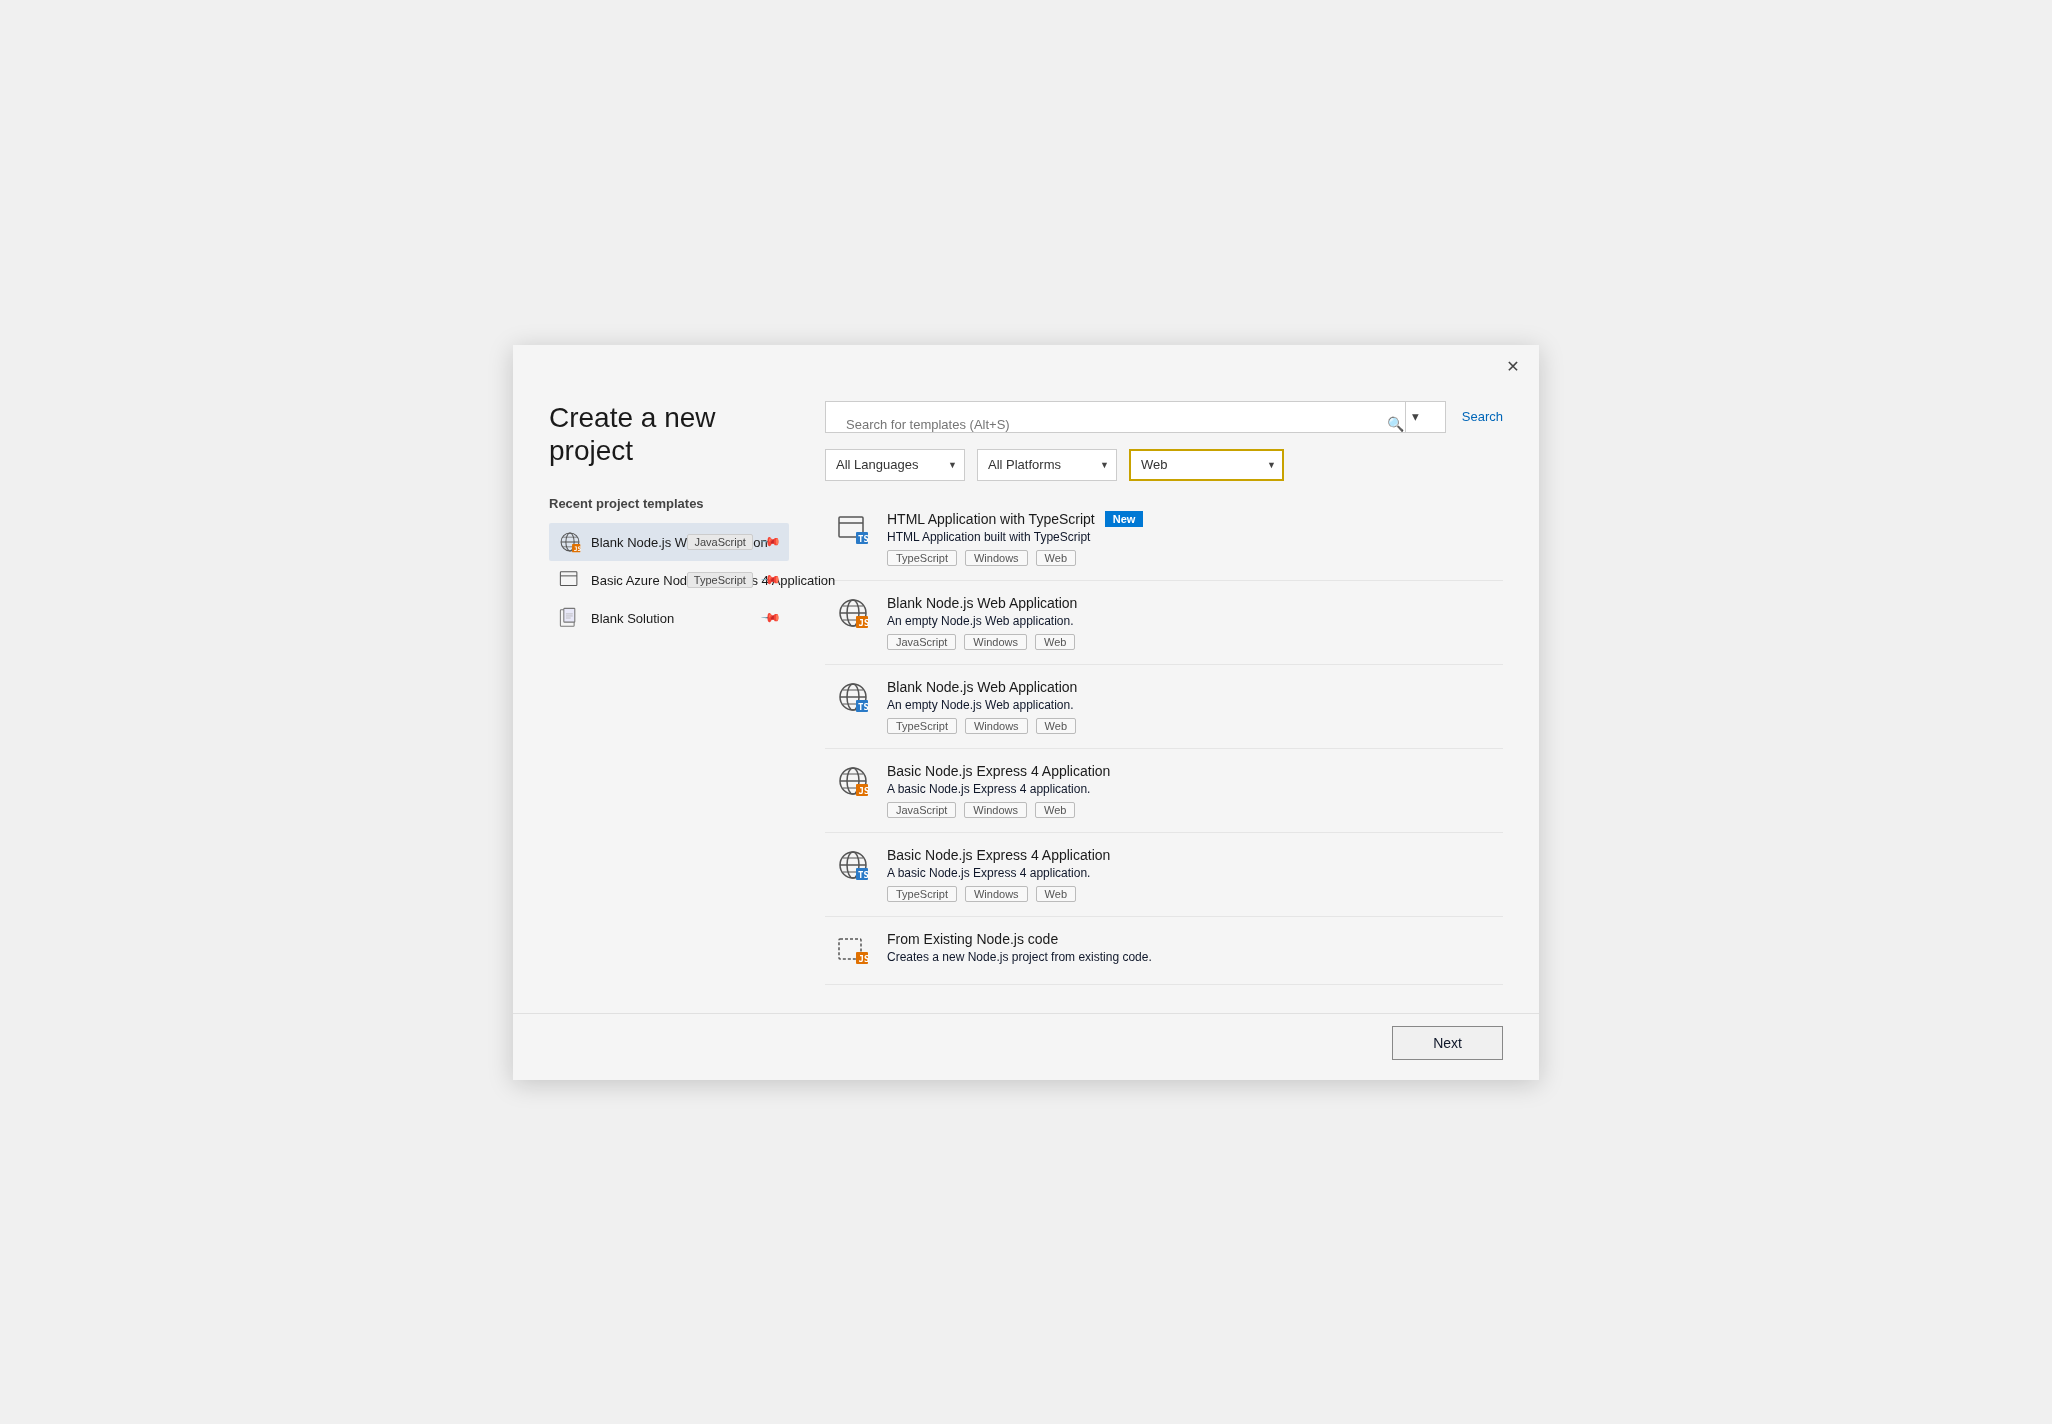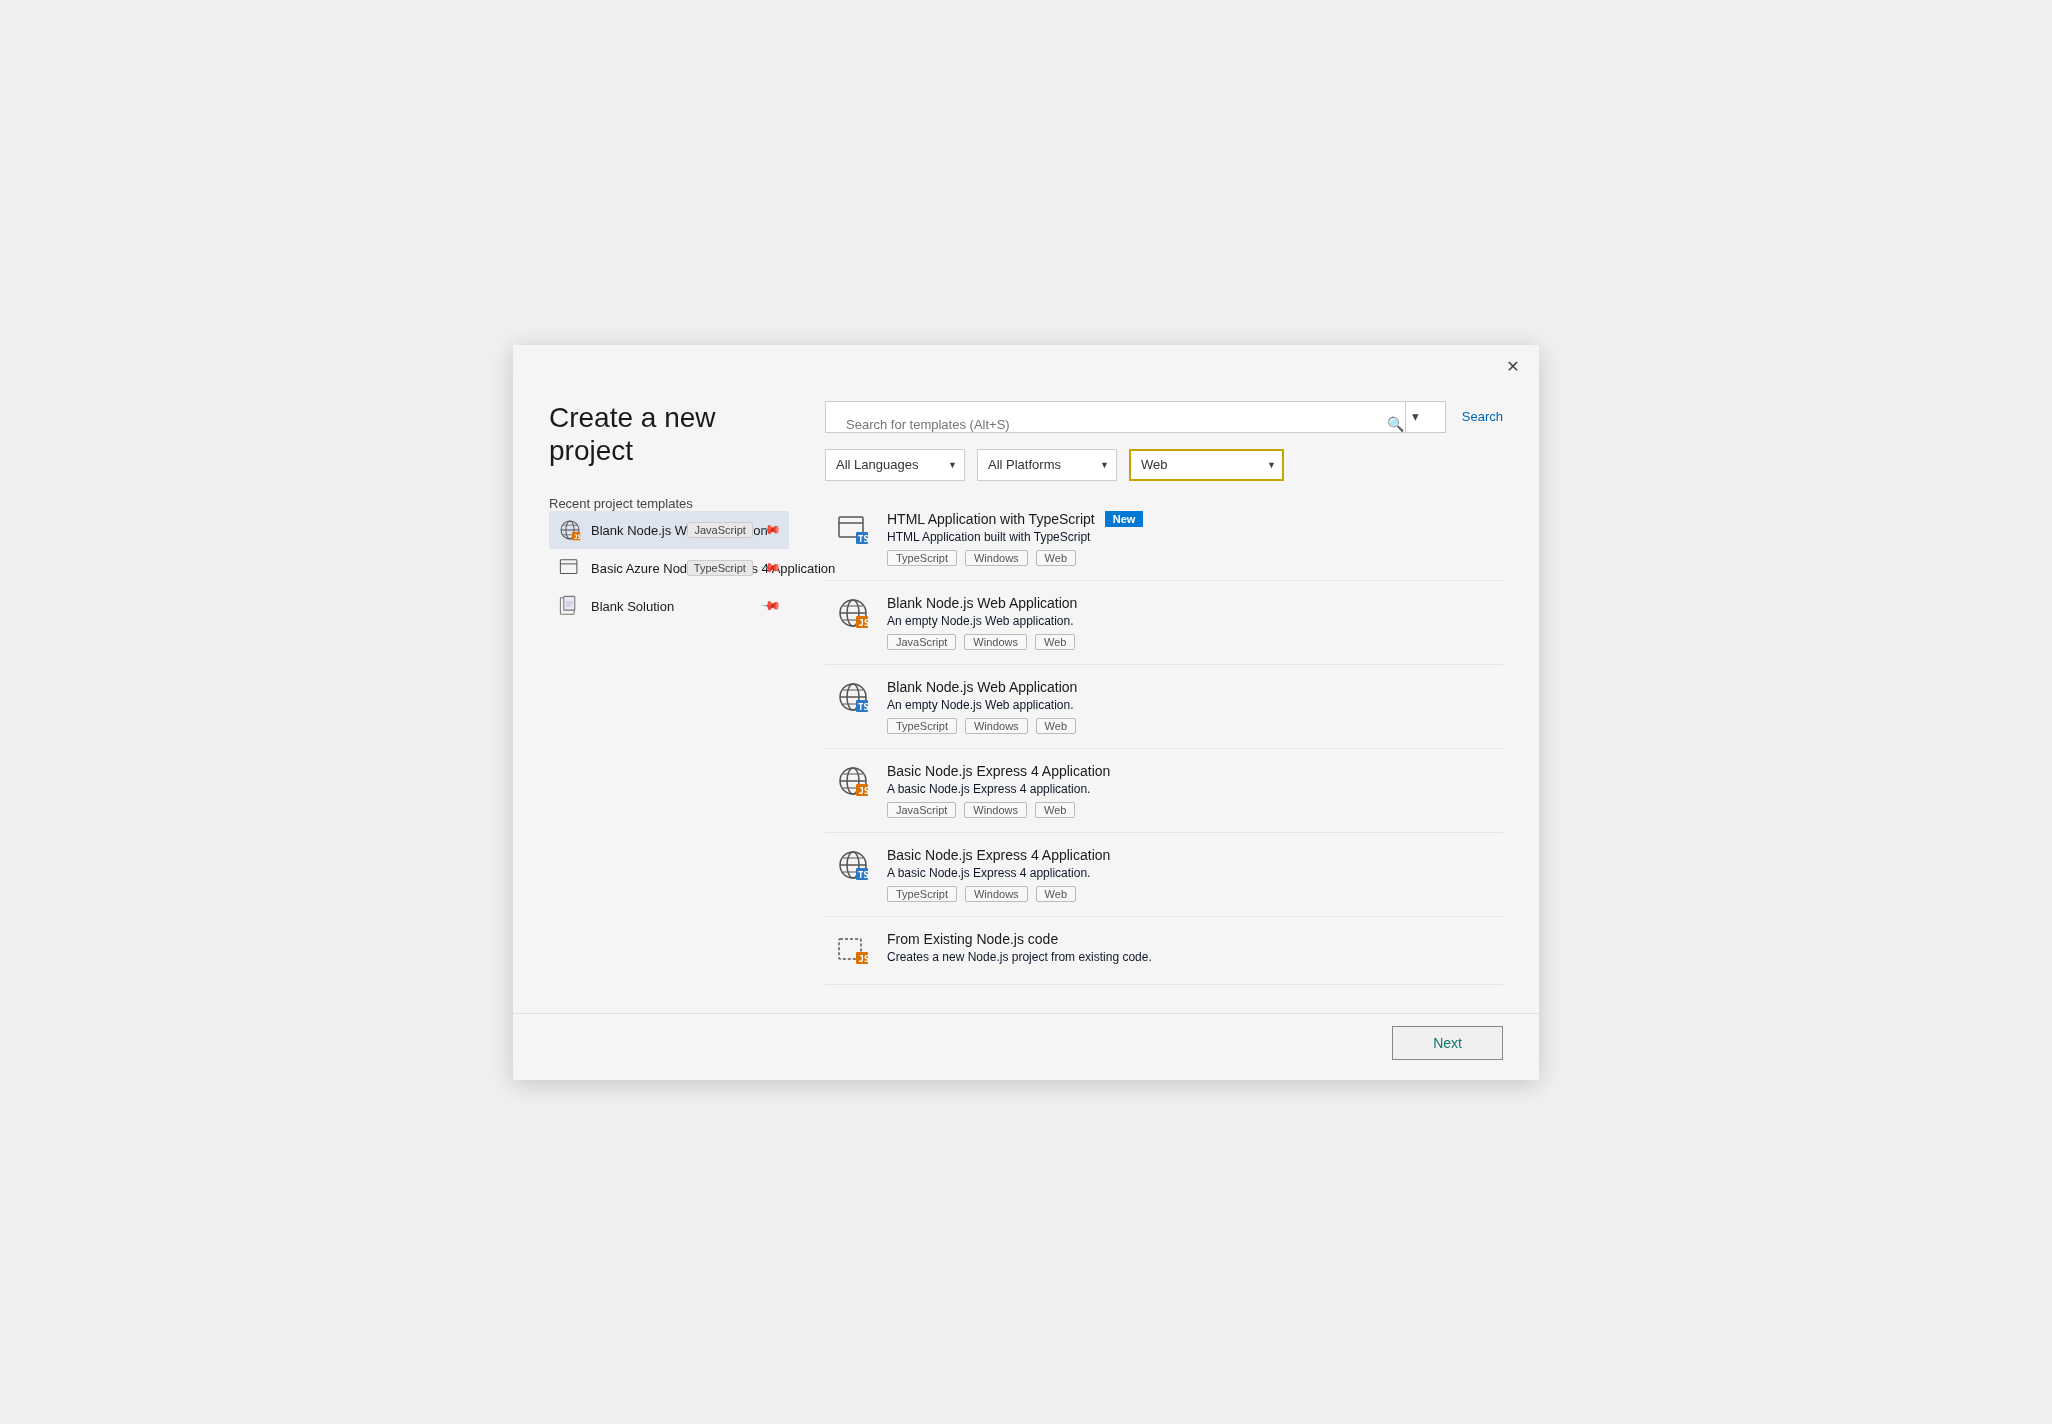--- a/index.html
+++ b/index.html
@@ -50,21 +50,22 @@
     .page-title {
       font-size: 28px;
       font-weight: 300;
       color: #1a1a1a;
       margin-bottom: 28px;
       line-height: 1.2;
     }
     .recent-label {
       font-size: 13px;
       color: #444;
-      font-weight: 400;
+      margin-bottom: 12px;
+      font-weight: 700;
     }
     .recent-list {
       list-style: none;
     }
     .recent-item {
       display: flex;
       align-items: center;
       padding: 8px 10px;
       cursor: pointer;
       border-radius: 2px;
@@ -253,21 +254,21 @@
       justify-content: flex-end;
       padding: 12px 36px 20px 36px;
       border-top: 1px solid #e0e0e0;
       margin-top: 8px;
     }
     .next-btn {
       background: #f0f0f0;
       border: 1px solid #888;
       padding: 8px 40px;
       font-size: 14px;
-      color: #0f766e;
+      color: #0f172a;
       cursor: pointer;
       min-width: 100px;
     }
   </style>
 </head>
 <body>
 
 <div class="dialog">
   <div class="title-bar">
     <button class="close-btn">✕</button>

